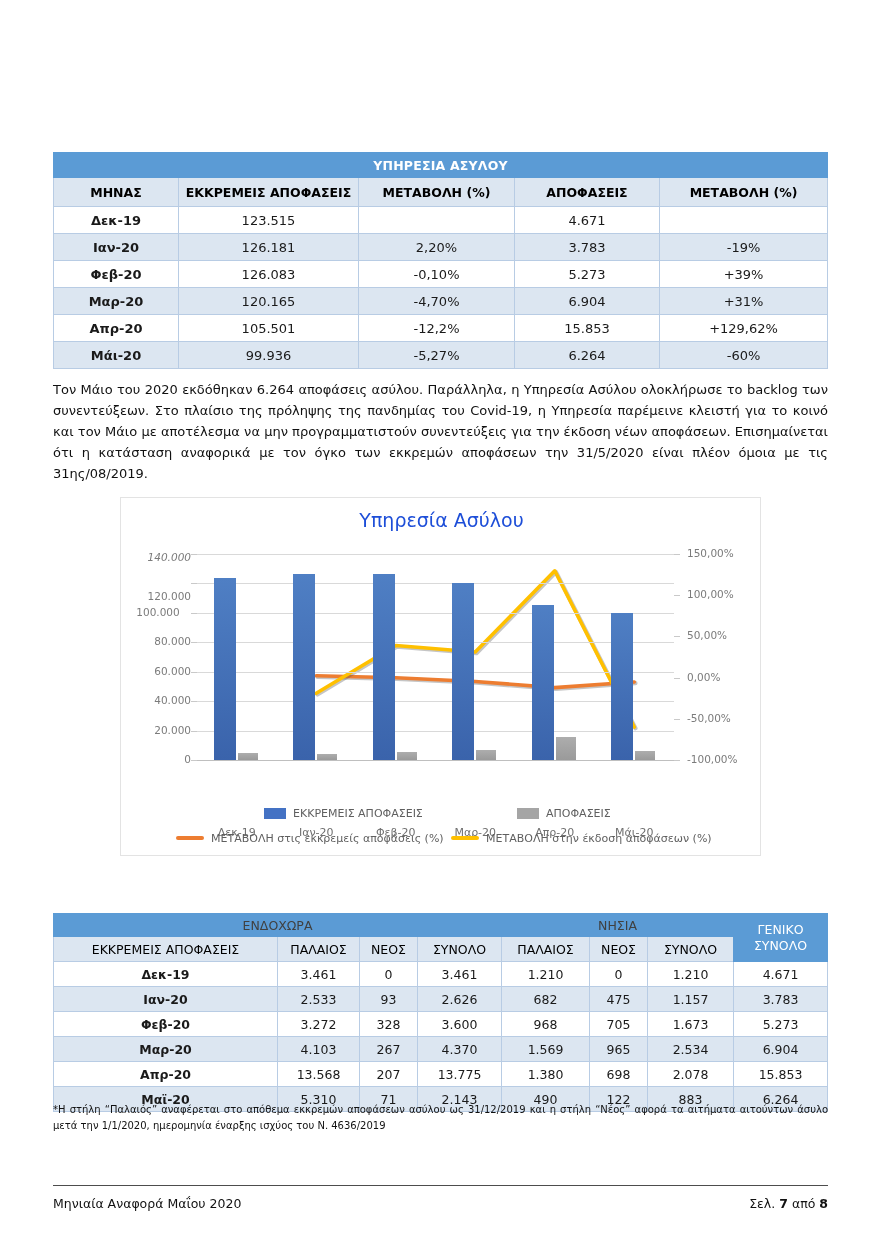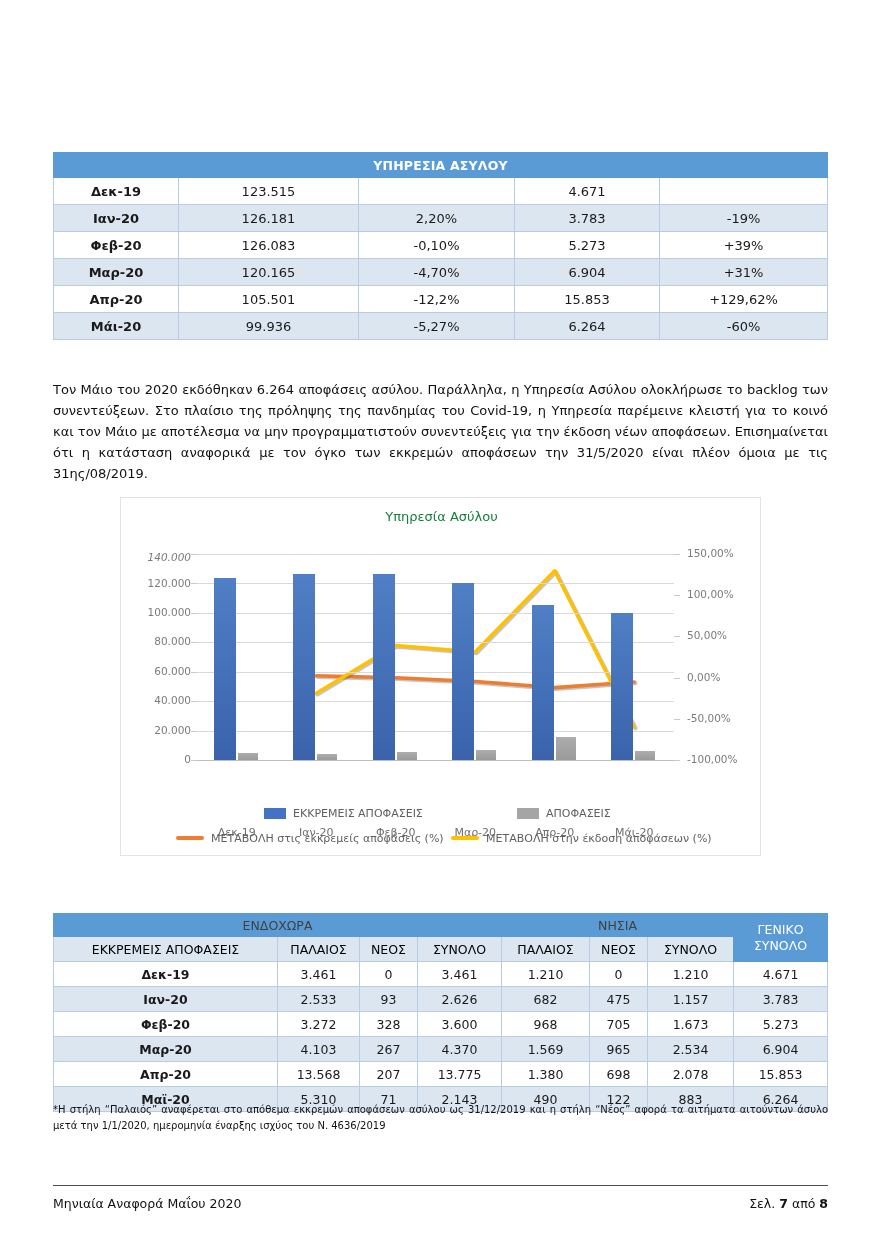--- a/index.html
+++ b/index.html
@@ -63,21 +63,21 @@
   #para1{left:53px;top:379px;width:775px;}
   #para2{left:53px;top:879px;width:775px;text-align:left;}
 
   
   #chart{
     position:absolute;left:120px;top:497px;width:641px;height:359px;
     border:1px solid #e3e3e3;background:#ffffff;box-sizing:border-box;
   }
   #chartTitle{
     position:absolute;left:0;top:11px;width:641px;text-align:center;
-    font-size:13px;color:#15803d;font-weight:normal;
+    font-size:19px;color:#1d4ed8;font-weight:normal;
   }
   #plot{
     position:absolute;left:76px;top:56px;width:477px;height:206px;
   }
   .gridline{position:absolute;left:0;width:100%;height:1px;background:#d9d9d9;}
   .axisline{position:absolute;left:0;width:100%;height:1px;background:#bfbfbf;}
   .ytick{
     position:absolute;font-size:10.5px;color:#7b7b7b;white-space:nowrap;
   }
   .ytick.left{text-align:right;width:66px;left:4px;}
@@ -144,20 +144,27 @@
     <colgroup>
       <col style="width:125px">
         <col style="width:180px">
         <col style="width:156px">
       <col style="width:145px">
         <col style="width:168px">
     </colgroup>
     <thead>
       <tr class="t-title">
         <td colspan="5">ΥΠΗΡΕΣΙΑ ΑΣΥΛΟΥ</td>
+      </tr>
+      <tr class="t-head">
+        <td>ΜΗΝΑΣ</td>
+        <td>ΕΚΚΡΕΜΕΙΣ ΑΠΟΦΑΣΕΙΣ</td>
+        <td>ΜΕΤΑΒΟΛΗ (%)</td>
+        <td>ΑΠΟΦΑΣΕΙΣ</td>
+        <td>ΜΕΤΑΒΟΛΗ (%)</td>
       </tr>
     </thead>
     <tbody id="t1body">
         <tr class="odd">
           <td class="mon">Δεκ-19</td>
           <td>123.515</td>
           <td></td>
           <td>4.671</td>
           <td></td>
         </tr>
@@ -251,22 +258,22 @@
         <div class="bar grey" style="width: 20px; left: 438.25px; height: 9.21703px;"></div>
         <div class="xlab" style="left: 397.25px;">Μάι-20</div>
       </div>
     <div id="legendRow1"></div>
     <div id="legendRow2"></div>
   <div class="ytick left" style="top: 255px;">0</div>
       <div class="ytick left" style="top: 225.571px;">20.000</div>
       <div class="ytick left" style="top: 196.143px;">40.000</div>
       <div class="ytick left" style="top: 166.714px;">60.000</div>
       <div class="ytick left" style="top: 137.286px;">80.000</div>
-      <div class="ytick left" style="top: 107.857px;">100.000</div>
-      <div class="ytick left" style="top: 79px;">120.000</div>
+      <div class="ytick left" style="top: 107.857px; text-align: center;">100.000</div>
+      <div class="ytick left" style="top: 92px;">120.000</div>
       <div class="ytick left" style="top: 53px; font-style: italic;">140.000</div>
       <div class="ytick right" style="top: 255px;">-100,00%</div>
       <div class="ytick right" style="top: 213.8px;">-50,00%</div>
       <div class="ytick right" style="top: 172.6px;">0,00%</div>
       <div class="ytick right" style="top: 131.4px;">50,00%</div>
       <div class="ytick right" style="top: 90.2px;">100,00%</div>
       <div class="ytick right" style="top: 49px;">150,00%</div>
       <div class="legend" style="left: 143px; top: 308px;"><span class="lgswatch box" style="background: rgb(68, 114, 196);"></span><span class="lgtext">ΕΚΚΡΕΜΕΙΣ ΑΠΟΦΑΣΕΙΣ</span></div>
       <div class="legend" style="left: 396px; top: 308px;"><span class="lgswatch box" style="background: rgb(165, 165, 165);"></span><span class="lgtext">ΑΠΟΦΑΣΕΙΣ</span></div>
       <div class="legend" style="left: 55px; top: 333px;"><span class="lgswatch line" style="background: rgb(237, 125, 49);"></span><span class="lgtext">ΜΕΤΑΒΟΛΗ στις εκκρεμείς αποφάσεις (%)</span></div>

